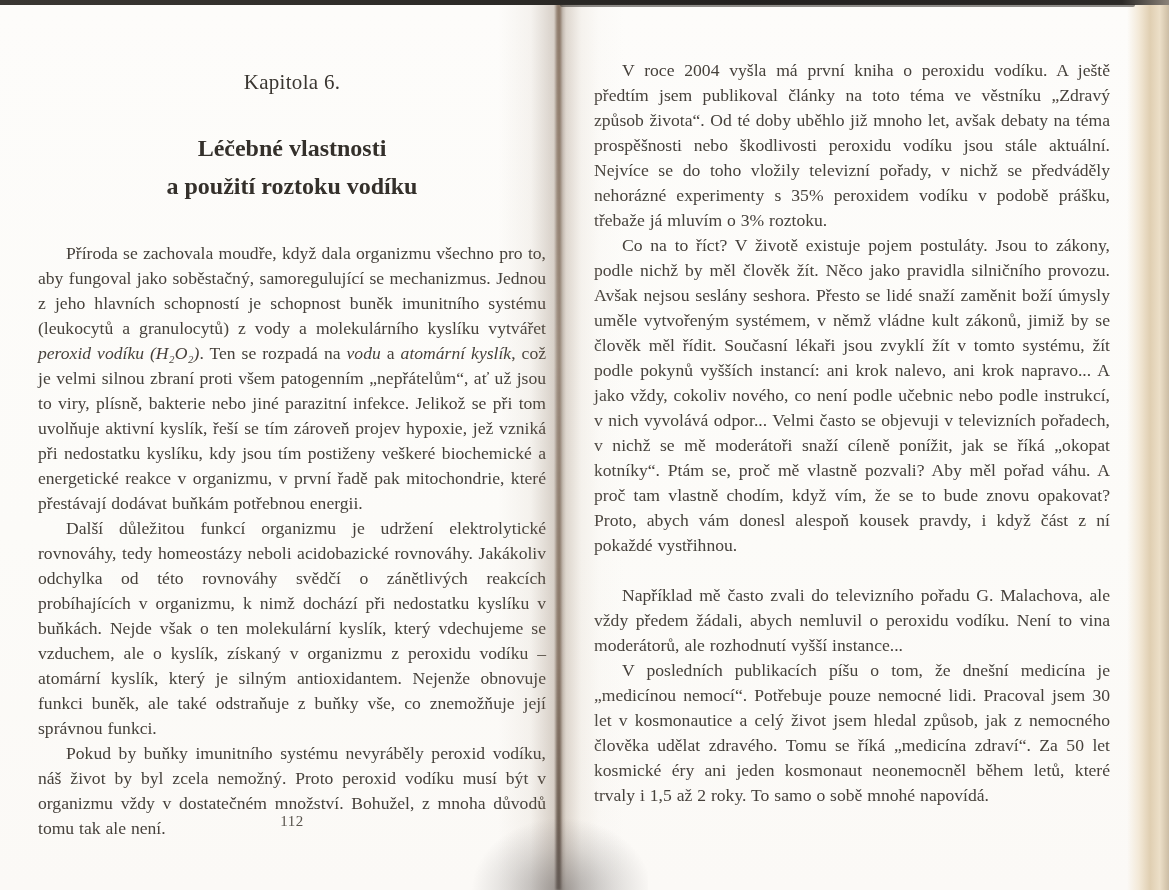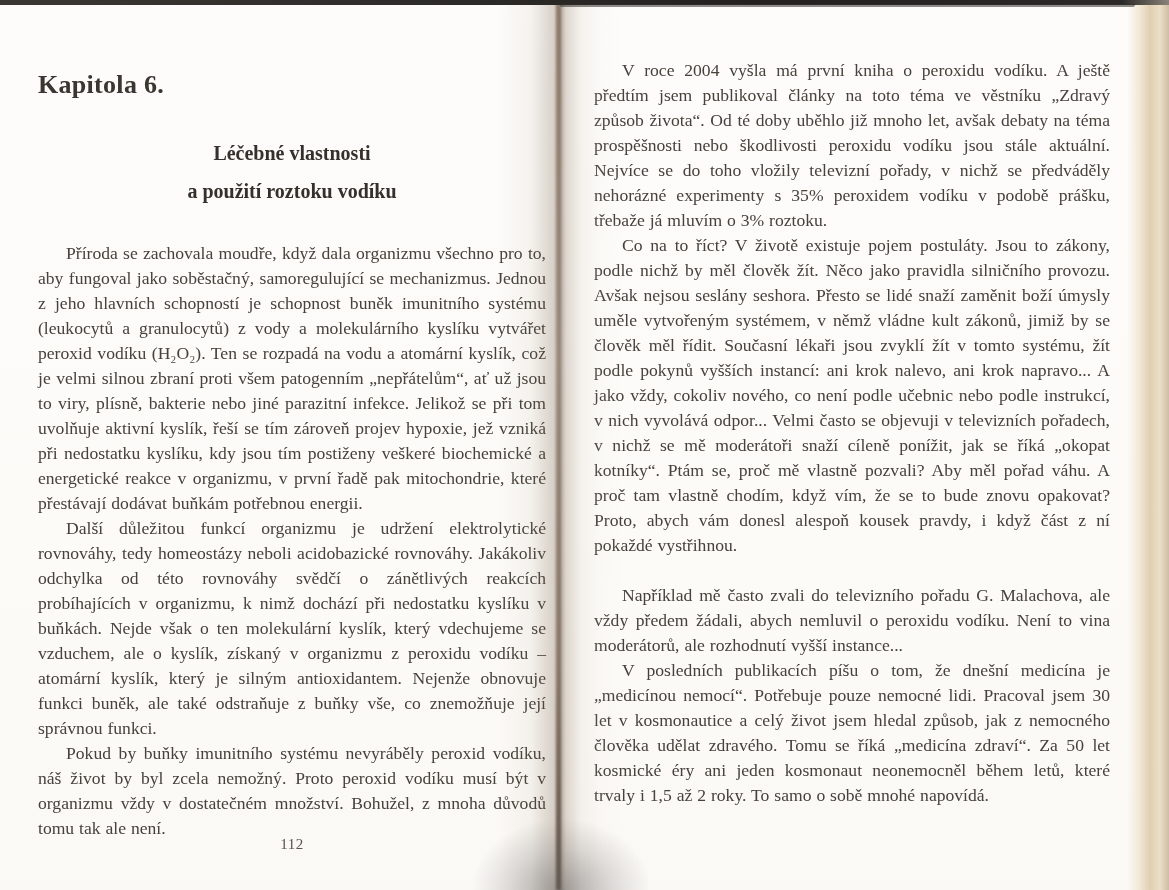--- a/index.html
+++ b/index.html
@@ -64,52 +64,52 @@
       #ecdfc8 78%,
       #d5c6ad 94%,
       #cbbda6 100%);
   }
   .page { position: absolute; top: 0; height: 100%; }
   .page-left  { left: 38px;  width: 508px; }
   .page-right { left: 594px; width: 516px; }
 
   .chapter-label {
     margin-top: 70px;
-    text-align: left;
-    font-weight: bold;
-    font-size: 26px;
+    text-align: center;
+    font-weight: normal;
+    font-size: 21px;
     letter-spacing: 0.3px;
     color: #3a3631;
   }
   .chapter-title {
     margin-top: 34px;
     text-align: center;
     font-weight: bold;
-    font-size: 20px;
+    font-size: 24px;
     line-height: 38px;
     color: #34302b;
   }
   .page-body { position: absolute; left: 0; right: 0; }
   .page-left  .page-body { top: 241px; }
   .page-right .page-body { top: 58px; }
 
   .para {
     margin: 0;
     text-indent: 28px;
     text-align: justify;
     font-size: 17.6px;
     line-height: 25px;
     word-spacing: 0.03em;
     color: #46413b;
   }
-  .para .em { }
+  .para .em { font-style: italic; }
   .para.gap-before { margin-top: 25px; }
 
   .page-number {
-    position: absolute; bottom: 37px; left: 0; width: 100%;
+    position: absolute; bottom: 60px; left: 0; width: 100%;
     text-align: center;
     font-size: 15px;
     letter-spacing: 0.5px;
     color: #59544d;
   }
 </style>
 </head>
 <body>
 
 <div class="scan">

